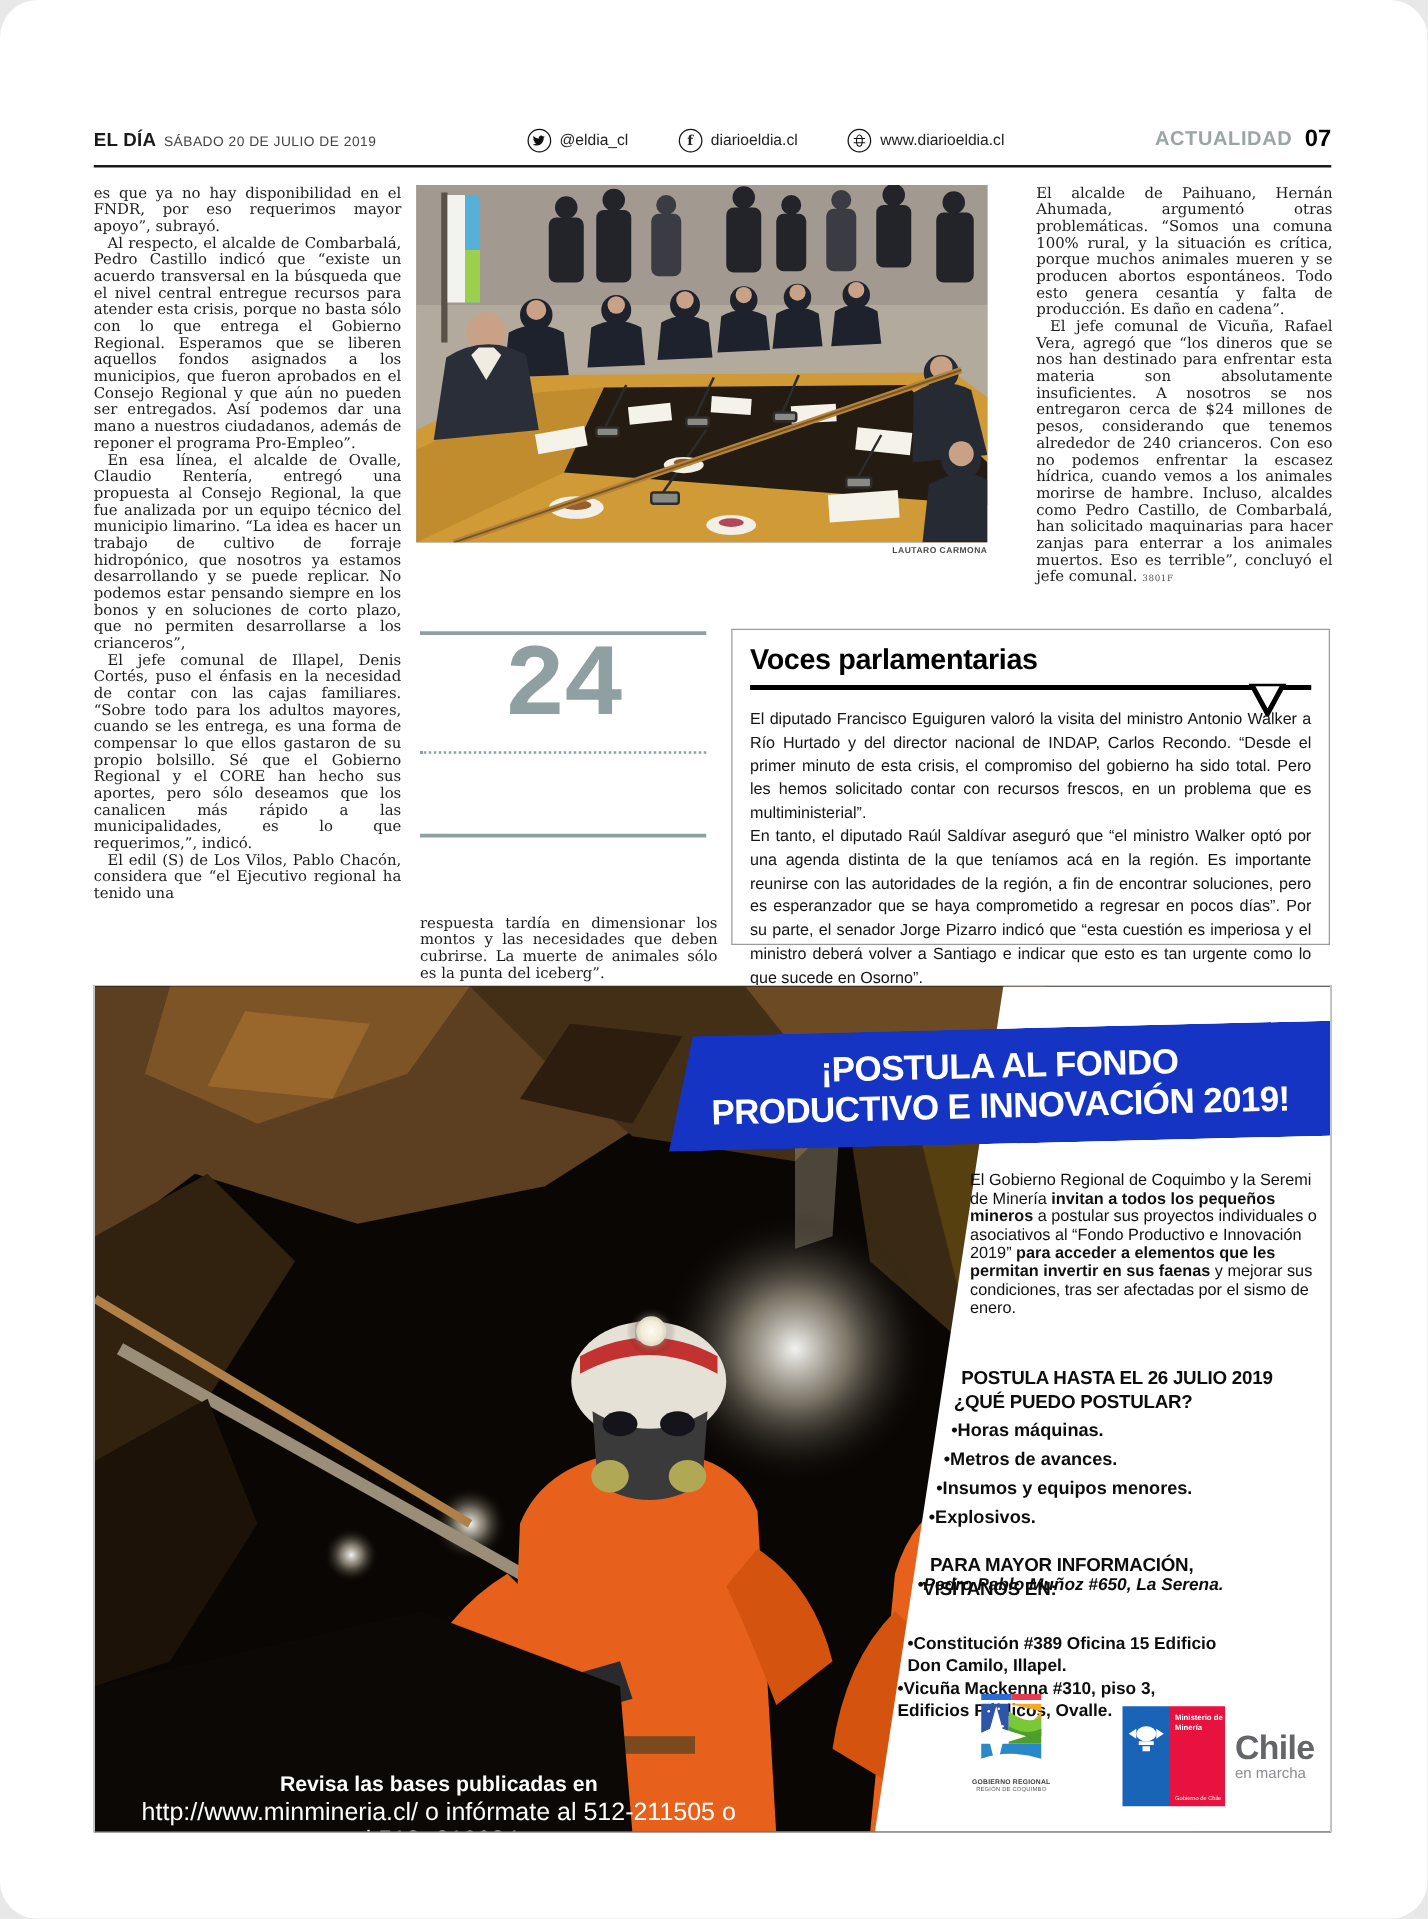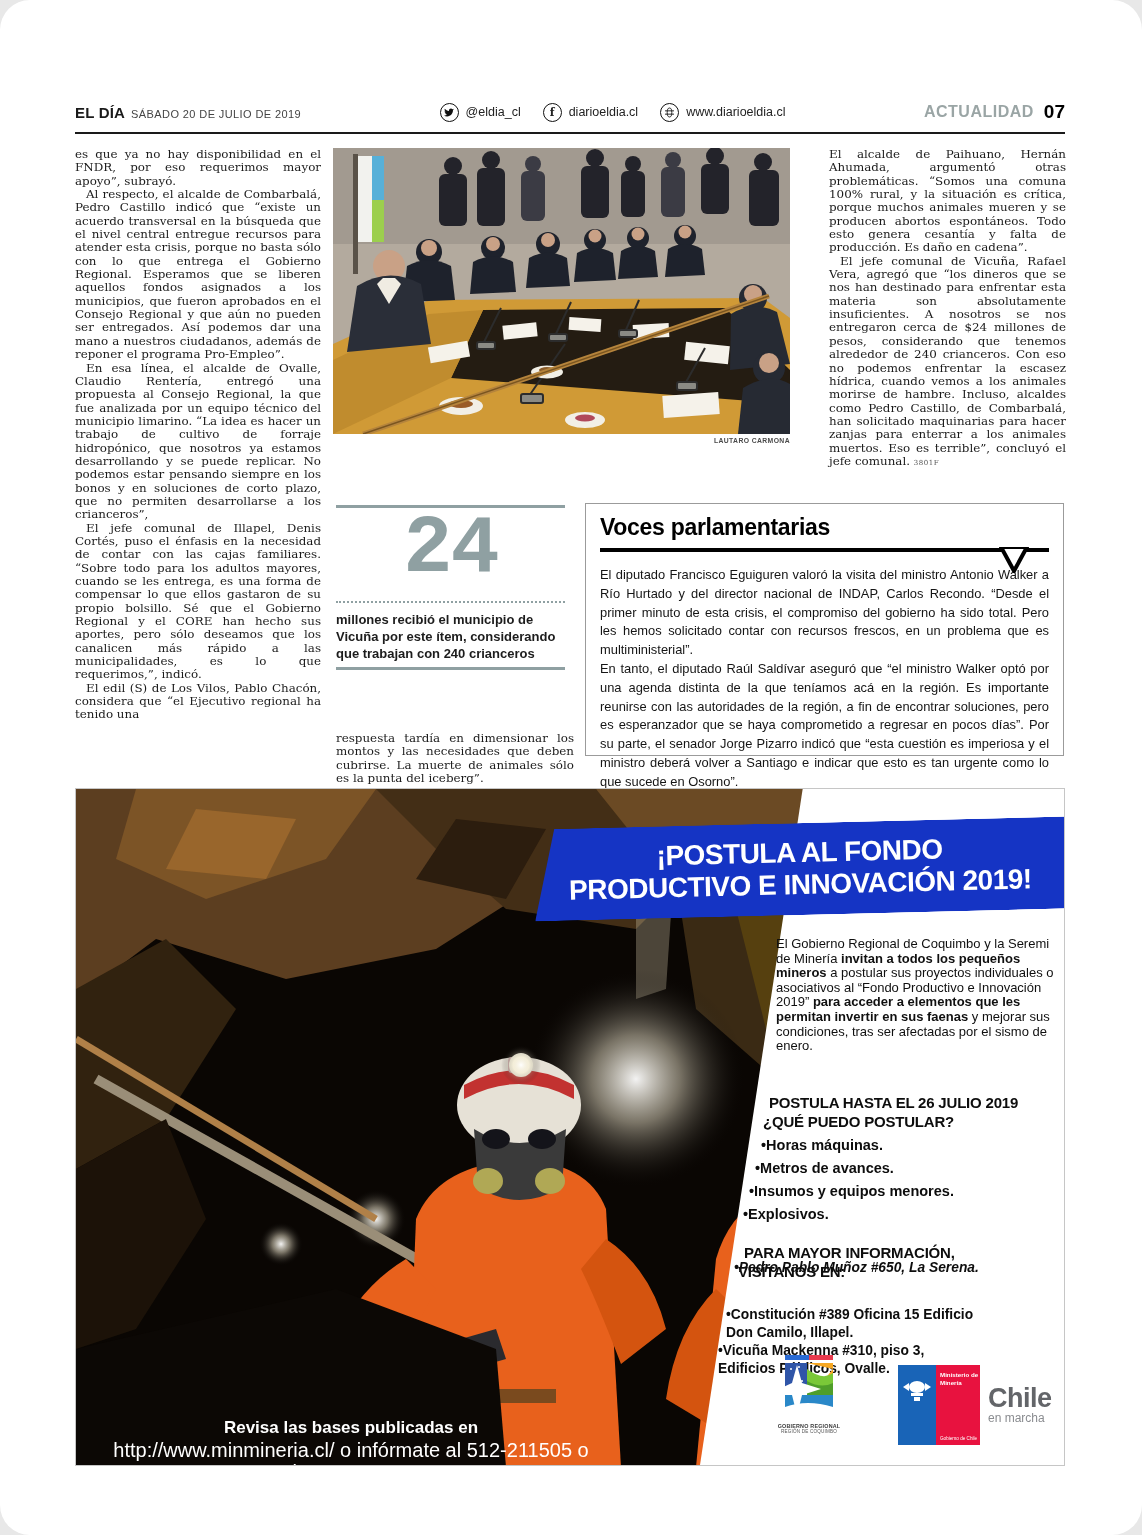--- a/index.html
+++ b/index.html
@@ -5,21 +5,21 @@
   html,body{margin:0;padding:0;background:#e8e8e8;}
   .page{position:relative;width:1142px;height:1535px;background:#ffffff;margin:0 auto;
         font-family:"Liberation Sans",sans-serif;color:#111;overflow:hidden;border-radius:30px;}
   .abs{position:absolute;}
 
   
   .masthead{left:75px;top:96px;width:990px;height:32px;display:flex;align-items:center;justify-content:space-between;}
   .brand-wrap{display:flex;align-items:baseline;gap:6px;}
   .brand{font-weight:900;font-size:15px;letter-spacing:.2px;color:#1a1a1a;}
   .edition-date{font-size:11px;color:#444;letter-spacing:.4px;}
-  .head-center{display:flex;align-items:flex-start;gap:22px;}
+  .head-center{display:flex;align-items:flex-start;gap:40px;}
   .head-soc{display:flex;align-items:center;gap:7px;font-size:12.5px;color:#222;}
   .cicon{width:17px;height:17px;border:1.4px solid #111;border-radius:50%;display:inline-flex;align-items:center;justify-content:center;}
   .cicon svg{display:block;}
   .section-wrap{display:flex;align-items:center;gap:10px;}
   .section-name{font-weight:800;font-size:16px;letter-spacing:.5px;color:#9aa5a5;}
   .page-num{font-weight:900;font-size:19px;color:#000;}
   .head-rule{left:75px;top:132px;width:990px;height:2px;background:#1a1a1a;}
 
   
   .bodycol{font-family:"DejaVu Serif",serif;font-size:11.9px;line-height:13.35px;text-align:justify;color:#1b1b1b;}
@@ -241,21 +241,20 @@
   <div class="abs credit">LAUTARO CARMONA</div>
 
   <div class="abs bodycol col-right">
     <p>El alcalde de Paihuano, Hernán Ahumada, argumentó otras problemáticas. “Somos una comuna 100% rural, y la situación es crítica, porque muchos animales mueren y se producen abortos espontáneos. Todo esto genera cesantía y falta de producción. Es daño en cadena”.</p>
     <p><span>El jefe comunal de Vicuña, Rafael Vera, agregó que “los dineros que se nos han destinado para enfrentar esta materia son absolutamente insuficientes. A nosotros se nos entregaron cerca de $24 millones de pesos, considerando que tenemos alrededor de 240 crianceros. Con eso no podemos enfrentar la escasez hídrica, cuando vemos a los animales morirse de hambre. Incluso, alcaldes como Pedro Castillo, de Combarbalá, han solicitado maquinarias para hacer zanjas para enterrar a los animales muertos. Eso es terrible”, concluyó el jefe comunal.</span> <span class="sig">3801F</span></p>
   </div>
 
   <div class="abs fig-rule-top"></div>
   <div class="abs fig-number">24</div>
   <div class="abs fig-dotted"></div>
-  <div class="abs fig-text">millones recibió el municipio de Vicuña por este ítem, considerando que trabajan con 240 crianceros</div>
   <div class="abs fig-rule-bottom"></div>
   <div class="abs bodycol mid-cont">
     <p>respuesta tardía en dimensionar los montos y las necesidades que deben cubrirse. La muerte de animales sólo es la punta del iceberg”.</p>
   </div>
 
   <div class="abs voces">
     <p class="voces-title">Voces parlamentarias</p>
     <div class="voces-rule">
       <svg class="voces-tail" width="30" height="26" viewBox="0 0 30 26">
         <polygon points="2,0 28,0 15,24" fill="#ffffff" stroke="#000" stroke-width="4"></polygon>

